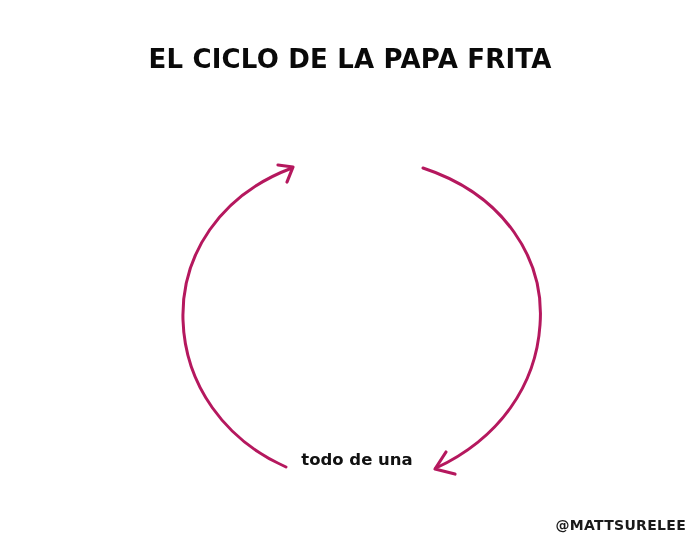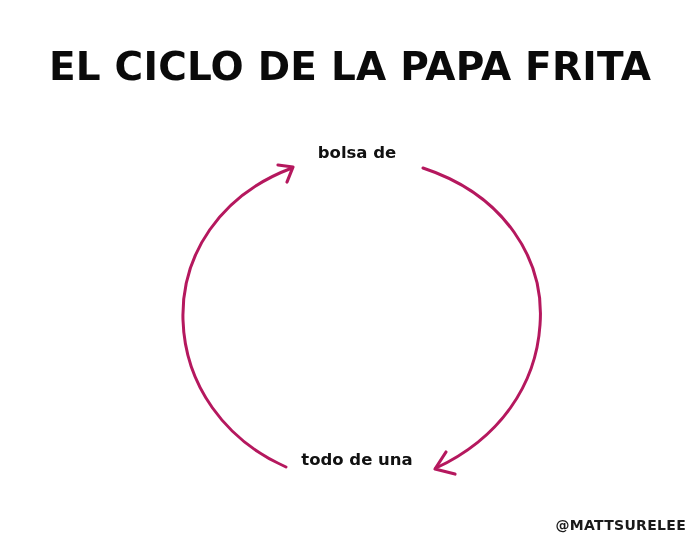--- a/index.html
+++ b/index.html
@@ -16,21 +16,21 @@
       color: #111111;
     }
     .title {
       position: absolute;
       left: 0;
       top: 44px;
       width: 700px;
       text-align: center;
       font-family: "DejaVu Sans", sans-serif;
       font-weight: bold;
-      font-size: 39px;
+      font-size: 26px;
       letter-spacing: 0.2px;
       color: #0a0a0a;
       margin: 0;
     }
     .node {
       position: absolute;
       width: 170px;
       text-align: center;
       font-family: "DejaVu Sans", sans-serif;
       font-weight: bold;
@@ -69,20 +69,19 @@
     <path d="M 446 452 L 435 469 L 455 474" fill="none" stroke="#b5185e" stroke-width="3.2" stroke-linecap="round" stroke-linejoin="round"></path>
   </g>
 
   <g>
     <path d="M 286 467 C 225 440, 185 385, 183 320 C 181 255, 220 195, 292 168" fill="none" stroke="#b5185e" stroke-width="3" stroke-linecap="round"></path>
     <path d="M 278 165 L 293 167 L 287 182" fill="none" stroke="#b5185e" stroke-width="3.2" stroke-linecap="round" stroke-linejoin="round"></path>
   </g>
 </svg>
 
 <div class="node node-top">
-  <span>bolsa de</span>
 </div>
 
 <div class="node node-bottom">
   <span>todo de una</span>
 </div>
 
 <div class="credit">@MATTSURELEE</div>
 
 </body></html>

